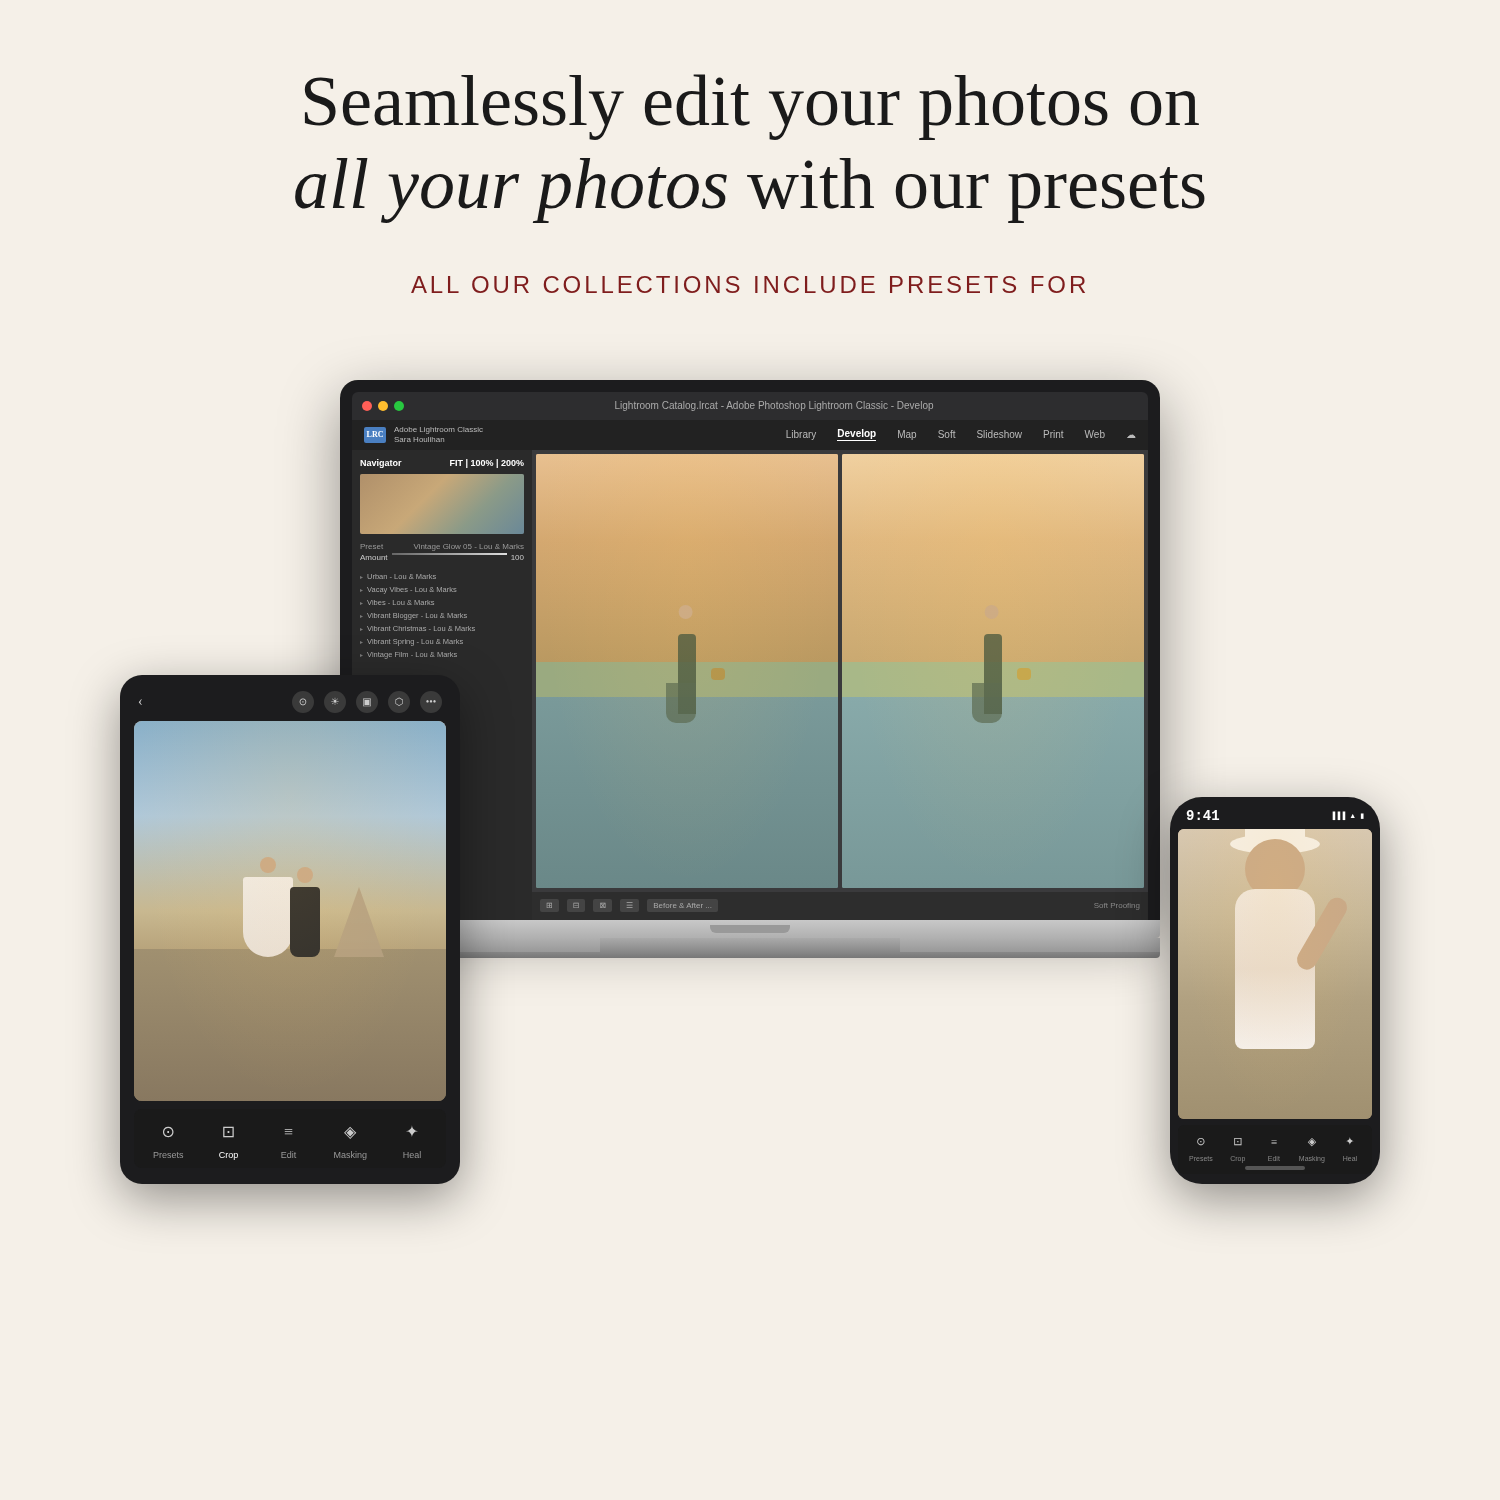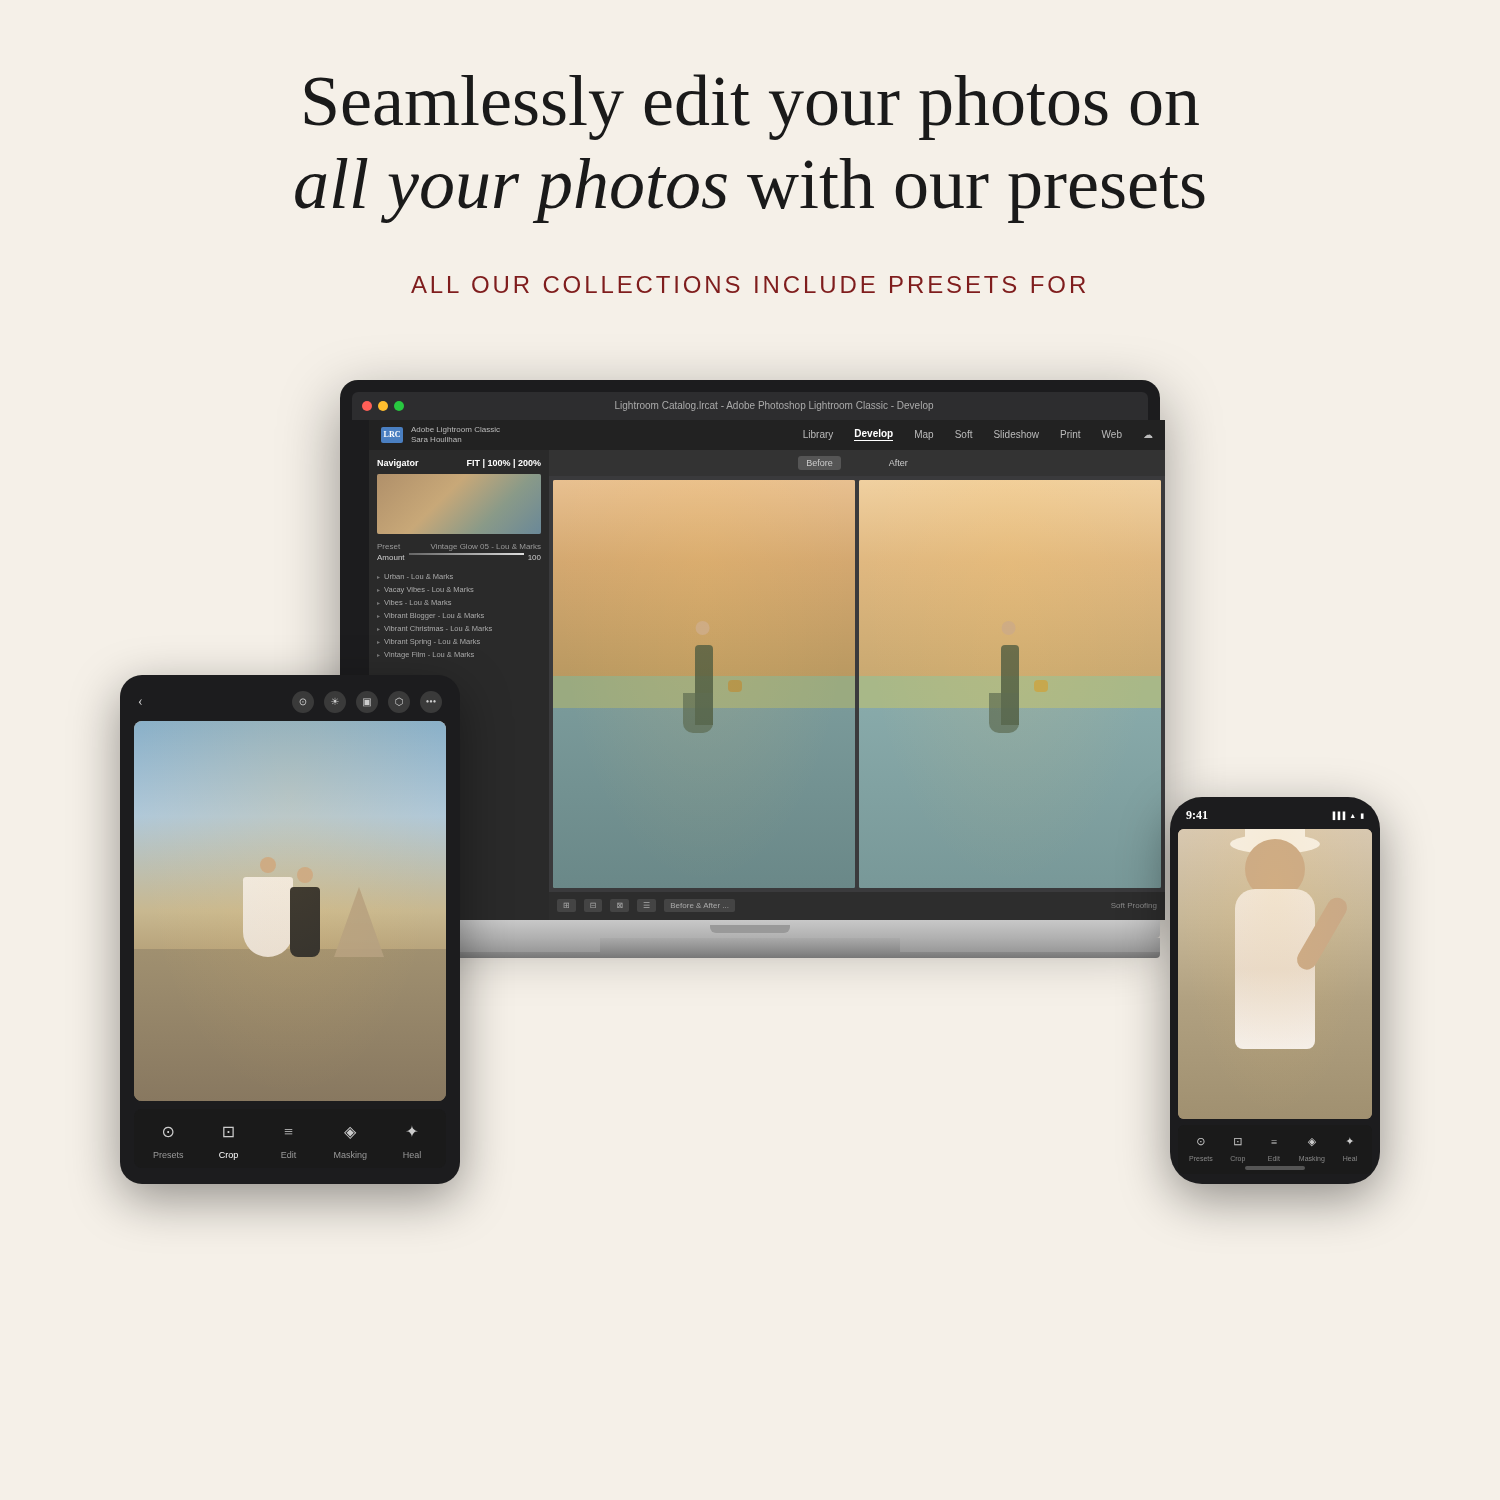--- a/index.html
+++ b/index.html
@@ -94,21 +94,20 @@
       font-family: Arial, sans-serif;
       font-size: 10px;
       color: #aaa;
     }
 
     .laptop-screen {
       background: #3a3a3c;
       width: 100%;
       height: 500px;
       overflow: hidden;
-      margin-left: 17px;
     }
 
     
     .lr-ui {
       width: 100%;
       height: 100%;
       background: #3a3a3c;
       display: flex;
       flex-direction: column;
     }
@@ -554,22 +553,22 @@
     .phone-notch-area {
       height: 18px;
       display: flex;
       justify-content: space-between;
       align-items: center;
       padding: 0 8px;
       margin-bottom: 4px;
     }
 
     .phone-time {
-      font-family: Liberation Serif, serif;
-      font-size: 12px;
+      font-family: Liberation Mono, monospace;
+      font-size: 14px;
       color: #fff;
       font-weight: bold;
     }
 
     .phone-status {
       display: flex;
       gap: 4px;
       align-items: center;
       font-size: 7px;
       color: #fff;
@@ -775,24 +774,20 @@
                 <li>Vacay Vibes - Lou &amp; Marks</li>
                 <li>Vibes - Lou &amp; Marks</li>
                 <li>Vibrant Blogger - Lou &amp; Marks</li>
                 <li>Vibrant Christmas - Lou &amp; Marks</li>
                 <li>Vibrant Spring - Lou &amp; Marks</li>
                 <li>Vintage Film - Lou &amp; Marks</li>
               </ul>
             </div>
 
             <div class="lr-main">
-              <div class="lr-before-after">
-                <div class="lr-ba-btn active">Before</div>
-                <div class="lr-ba-btn">After</div>
-              </div>
               <div class="lr-photos">
 
                 <div class="lr-photo">
                   <div class="photo-before" style="height:100%;position:relative;">
 
                     <div style="position:absolute;top:0;left:0;right:0;height:50%;background:linear-gradient(to bottom,#e8c090 0%,#d4a870 40%,#b89860 100%);"></div>
 
                     <div style="position:absolute;bottom:0;left:0;right:0;height:45%;background:linear-gradient(to bottom,#7a9a9a 0%,#6a8888 100%);"></div>
 
                     <div style="position:absolute;top:48%;left:0;right:0;height:8%;background:#9aaa80;"></div>

